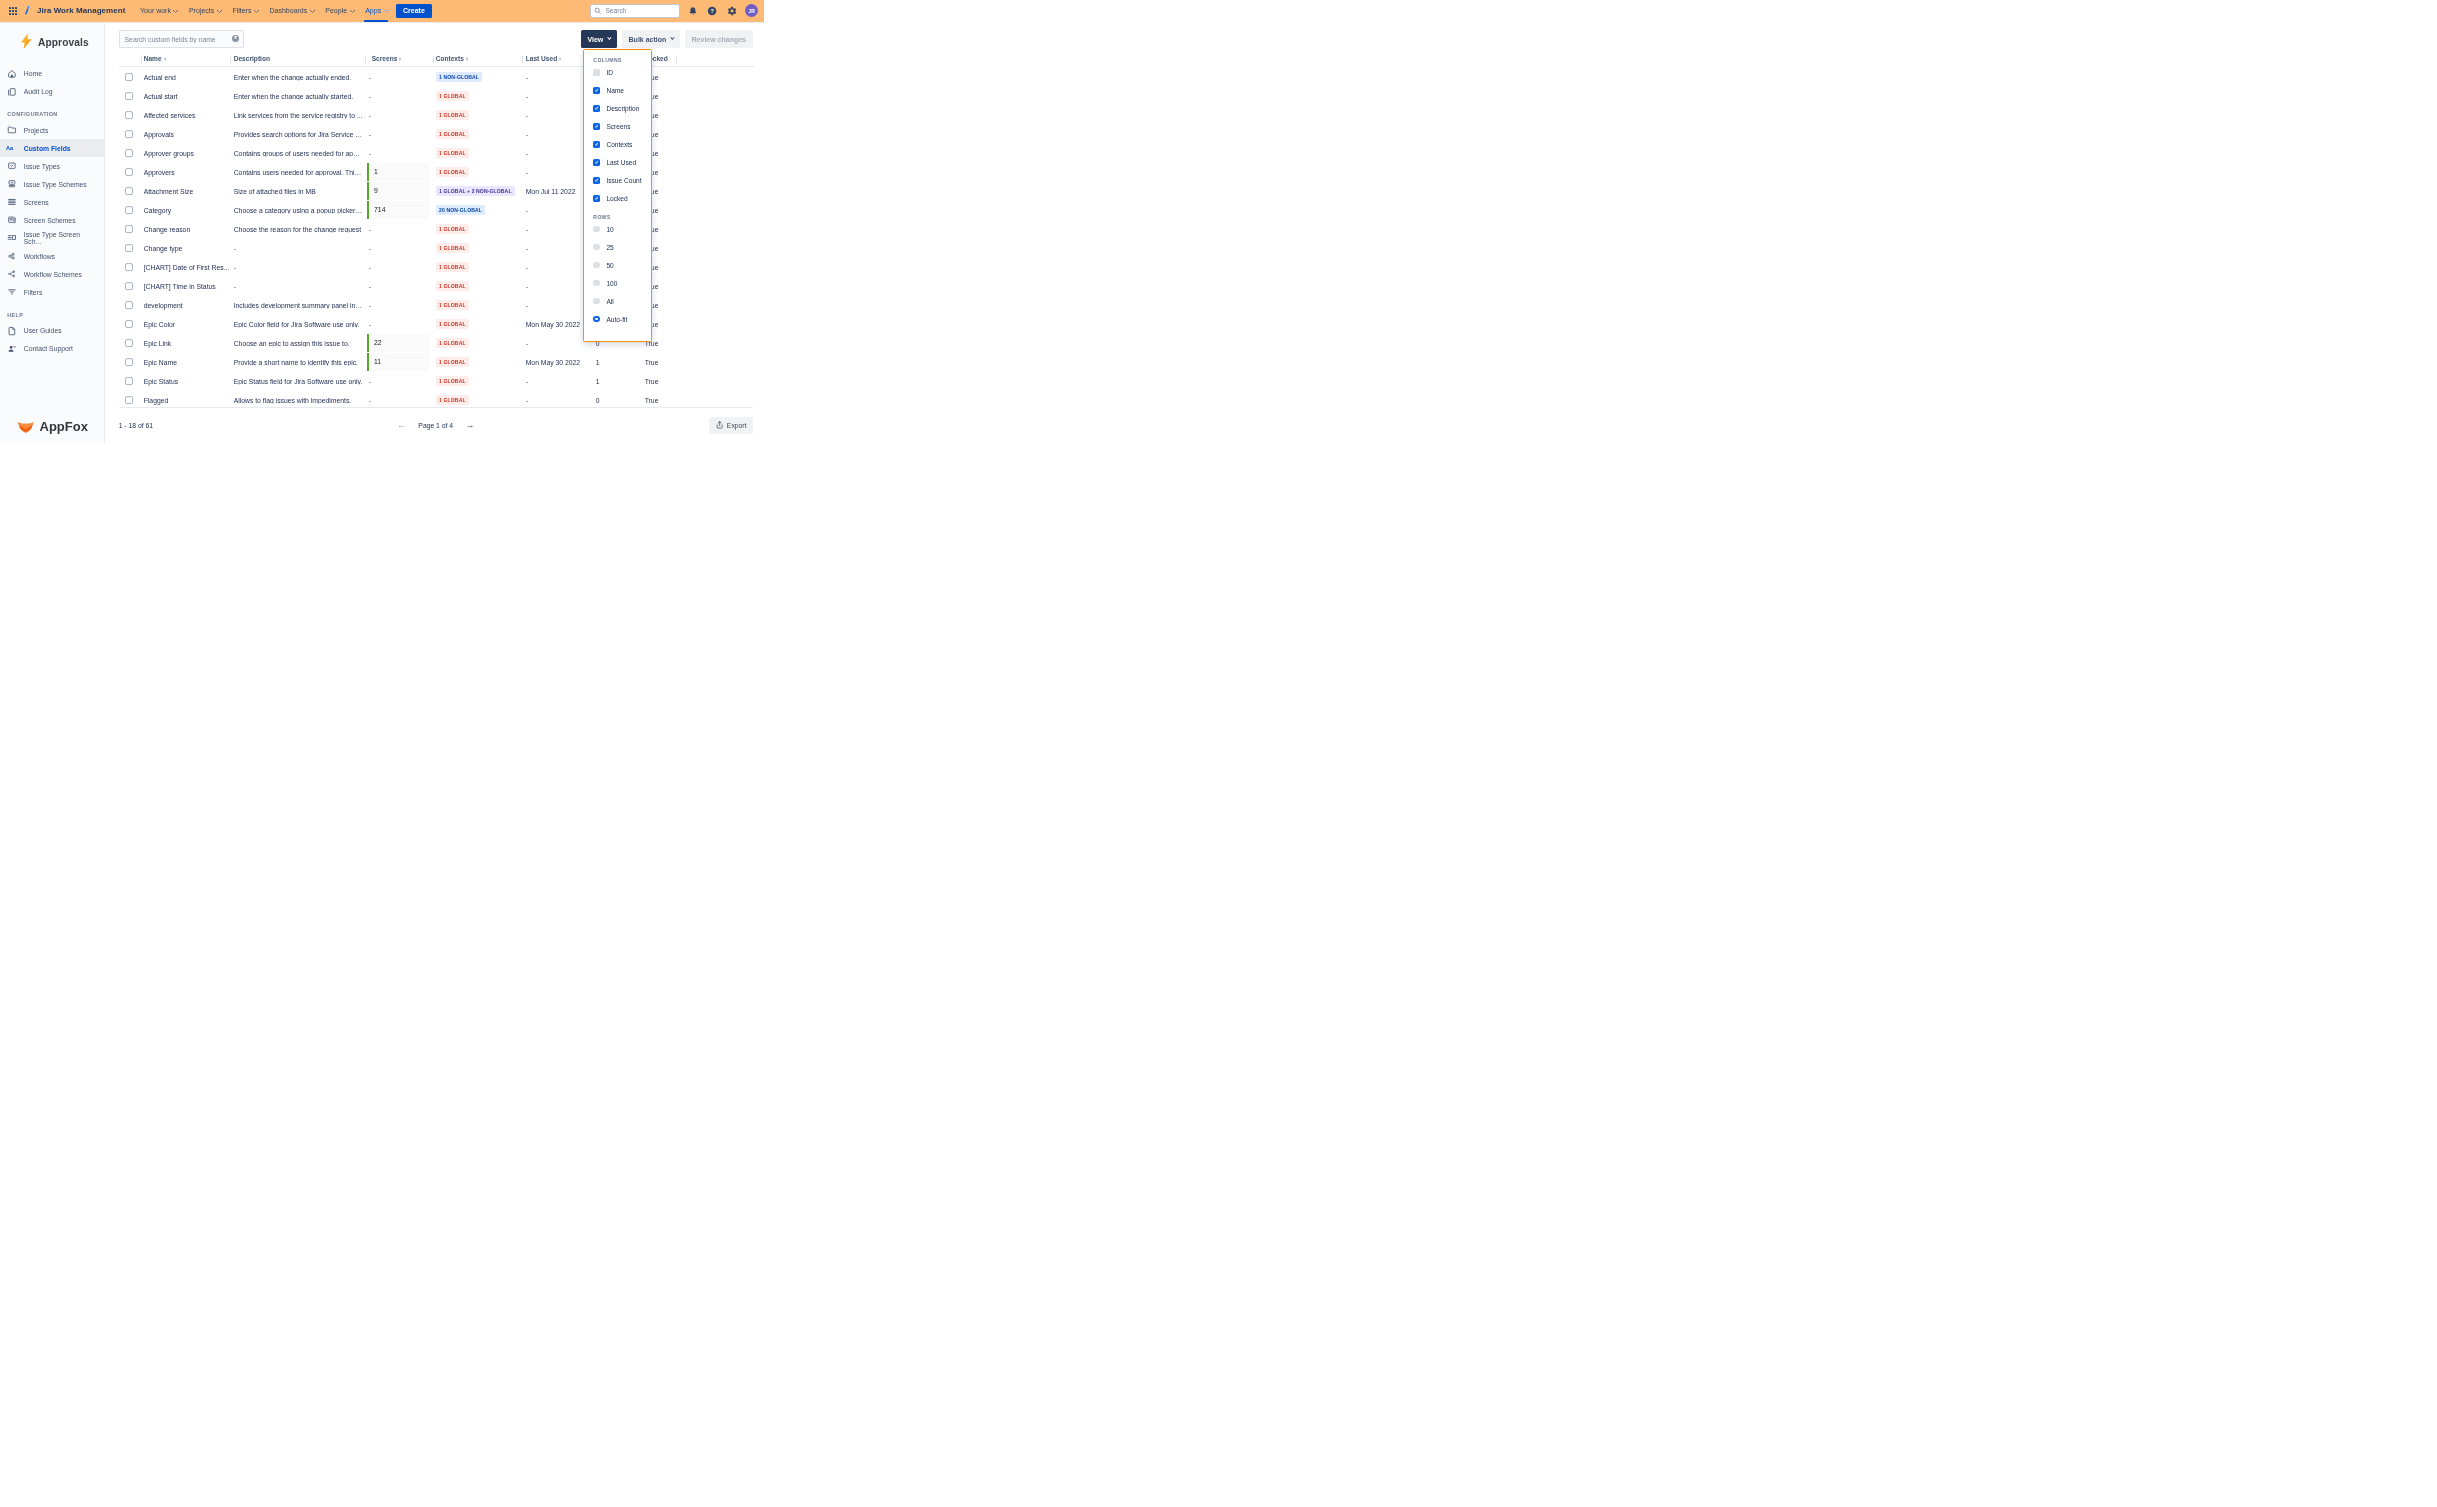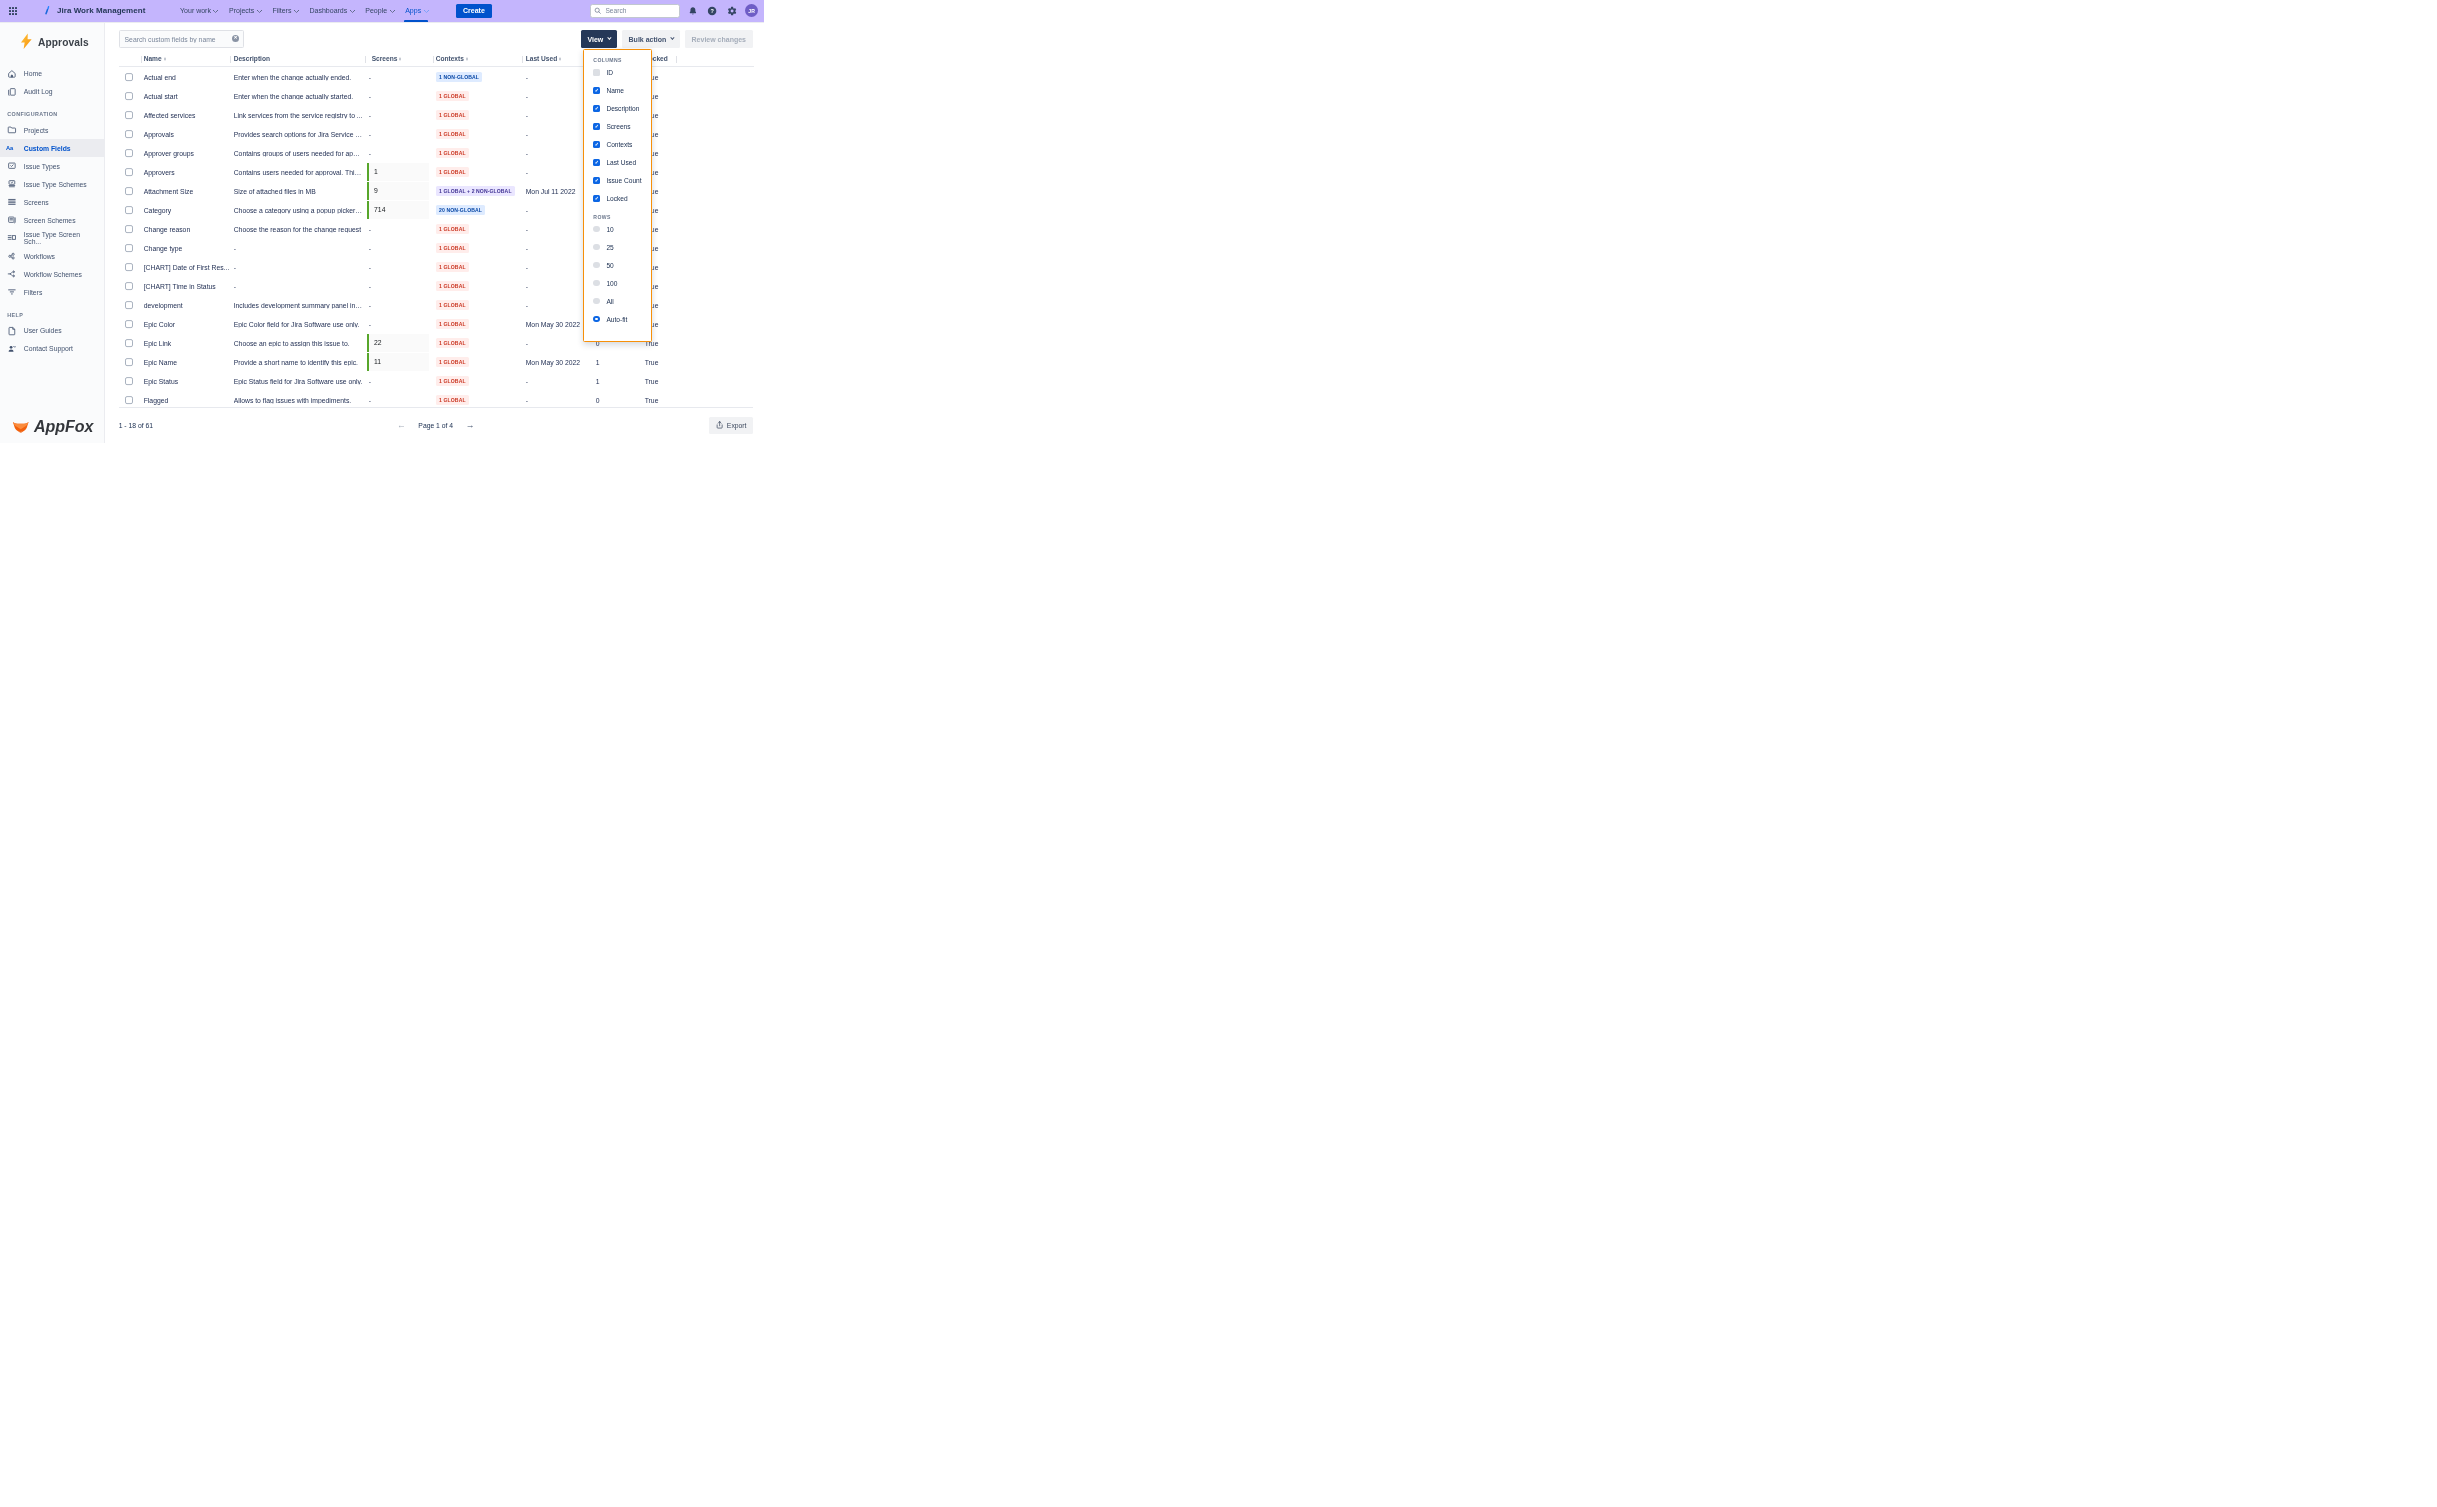--- a/index.html
+++ b/index.html
@@ -2,21 +2,21 @@
 <html style="font-size:7.8px"><head>
 <meta charset="utf-8">
 <style>
   * { margin:0; padding:0; box-sizing:border-box; }
   html,body { width:764px; height:443px; overflow:hidden; background:#fff;
     font-family:"Liberation Sans", sans-serif; color:#172B4D; }
   .app { width:764px; height:443px; display:flex; flex-direction:column; }
 
   
   .topnav { height:39px; flex:0 0 21.5px; display:flex; align-items:center;
-    border-bottom:0.5px solid #EBECF0; padding:0 5.9px 0 4.9px; position:relative; background:#c4b5fd; z-index:20;gap:20px; }
+    border-bottom:0.5px solid #EBECF0; padding:0 5.9px 0 4.9px; position:relative; background:#fdba74; z-index:20; }
   .appswitcher { width:15.6px; height:15.6px; border-radius:2px; display:flex; align-items:center; justify-content:center; cursor:pointer; }
   .grid9 { display:grid; grid-template-columns:repeat(3,2px); grid-template-rows:repeat(3,2px); gap:1.2px; }
   .grid9 span { background:#344563; border-radius:0.5px; }
   .brand { display:flex; align-items:center; gap:3.4px; margin:0 8.8px 0 2.9px; }
   .brand-title { font-size:8px; font-weight:700; color:#253858; letter-spacing:0.05px; }
   .navitems { display:flex; align-items:center; height:21.5px; }
   .navitem { display:flex; align-items:center; gap:2.4px; padding:0 5.9px; height:21.5px;
     font-size:7px; font-weight:500; color:#344563; cursor:pointer; position:relative; }
   .navitem .caret { width:3.9px; height:3.9px; border-right:1px solid #505F79; border-bottom:1px solid #505F79;
     transform:rotate(45deg) translateY(-1px); border-radius:0.5px; }
@@ -44,21 +44,21 @@
   .side-logo { display:flex; align-items:center; gap:4.9px; padding:0 0 0 18.5px; margin-bottom:12.7px; }
   .side-logo-name { font-size:10.2px; font-weight:600; color:#3B4149; letter-spacing:0.1px; }
   .side-item { display:flex; align-items:center; gap:6.8px; height:18px; padding:0 4.9px 0 6.3px;
     font-size:6.8px; font-weight:500; color:#42526E; cursor:pointer; }
   .side-item .ic { width:10.7px; display:flex; justify-content:center; }
   .side-item.active { background:#EBECF0; color:#0052CC; font-weight:600; }
   .side-section { font-size:5.4px; font-weight:700; color:#6B778C; letter-spacing:0.4px;
     padding:10.7px 0 3.9px 7.3px; }
   .appfox { position:absolute; bottom:6.8px; left:0; width:100%; display:flex; align-items:center;
     justify-content:center; gap:3.9px; }
-  .appfox-name { font-size:16px; font-weight:600; color:#33363B;font-style:italic; }
+  .appfox-name { font-size:13px; font-weight:600; color:#33363B; }
 
   
   .main { flex:1; position:relative; background:#fff; min-width:0; }
   .toolbar { display:flex; align-items:flex-end; padding:7.8px 11.2px 0 13.7px; }
   .cf-search { position:relative; }
   .cf-search input { width:125px; height:17.6px; border:1px solid #DFE1E6; border-radius:1.5px;
     padding:0 14.6px 0 4.9px; font-size:6.8px; color:#344563; outline:none; background:#FAFBFC; }
   .cf-search input::placeholder { color:#7A869A; }
   .cf-clear { position:absolute; right:4.4px; top:4.9px; width:7.3px; height:7.3px; border-radius:50%;
     background:#8993A4; color:#fff; font-size:4.9px; font-weight:700; display:flex; align-items:center;

